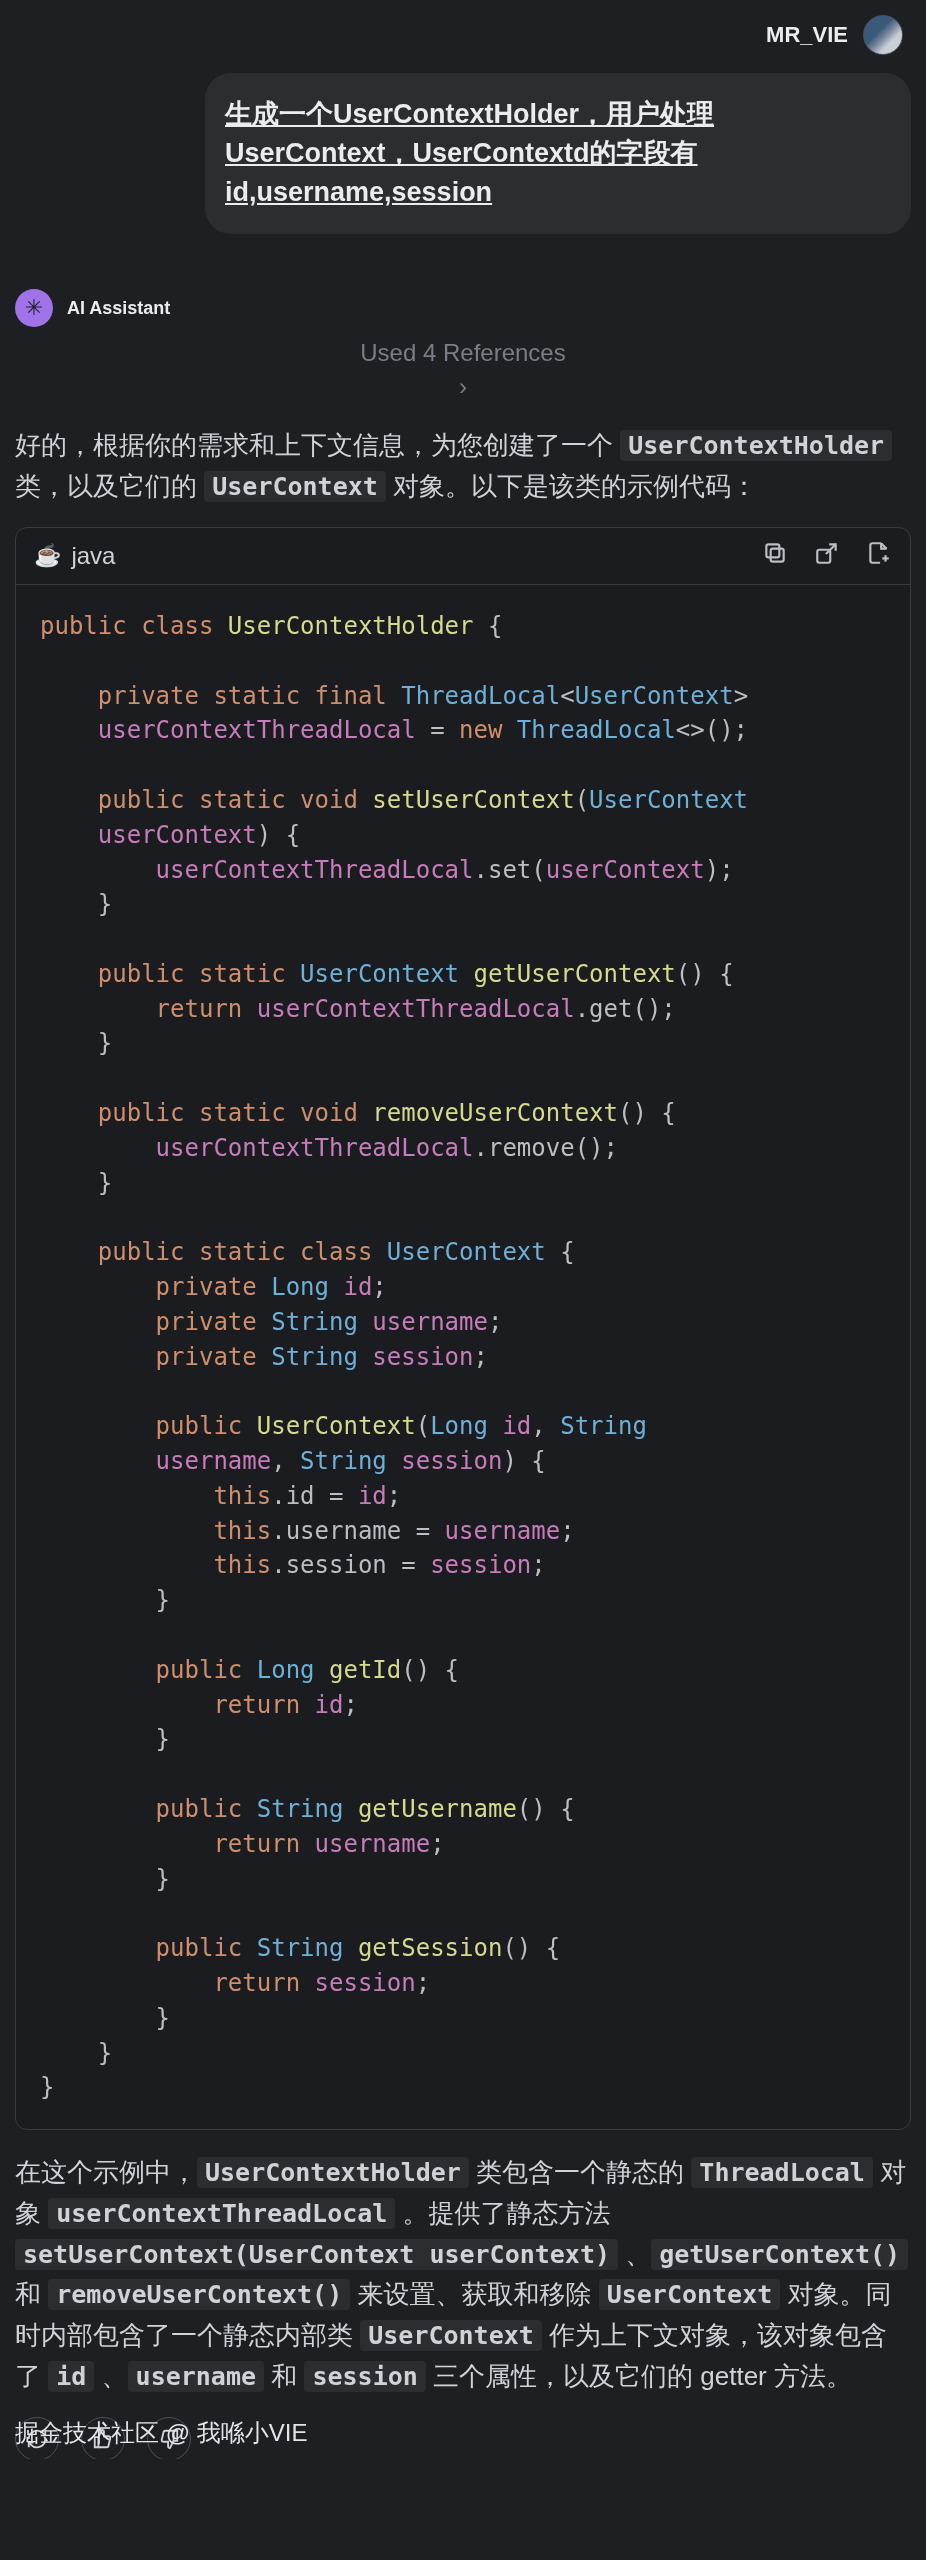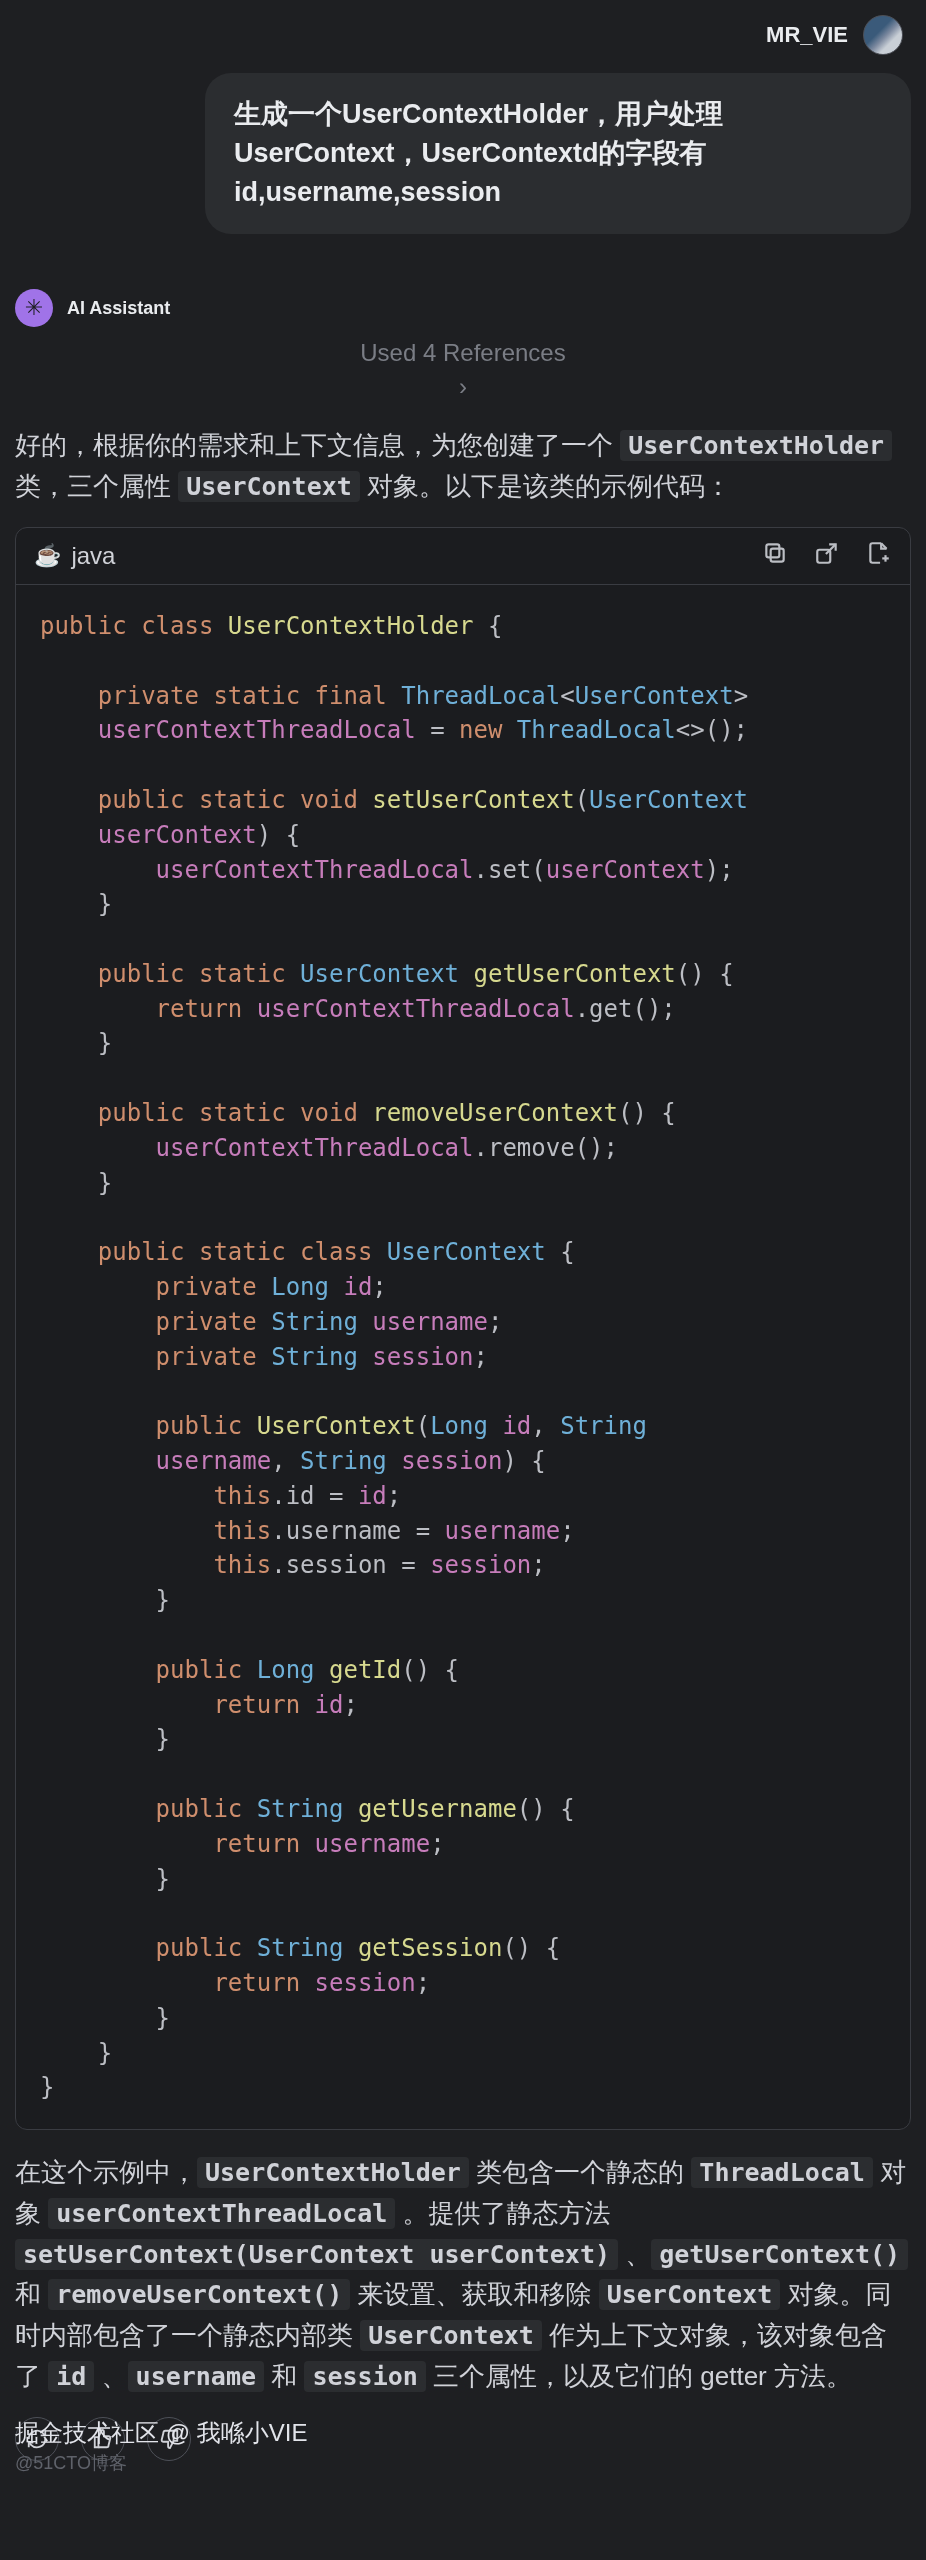--- a/index.html
+++ b/index.html
@@ -21,26 +21,27 @@
   .avatar {
     width: 40px; height: 40px; border-radius: 50%;
     background: linear-gradient(135deg,#3a5a7a 40%,#7d8aa0 55%,#c9cfd6 70%);
     border: 1px solid #4d5058;
   }
 
   
   .prompt-bubble {
     background: #2b2d30;
     border-radius: 26px;
-    padding: 22px 29px;
+    padding: 22px 20px;
     margin: 0 0 55px 190px;
     color: #eaecef;
     font-weight: 700;
     font-size: 27px;
     line-height: 1.45;
+    text-decoration: underline;
   }
 
   
   .assistant-header { display:flex; align-items:center; gap:14px; margin-bottom:12px; }
   .assistant-icon {
     width: 38px; height: 38px; border-radius: 50%;
     background: #a073e8; display:flex; align-items:center; justify-content:center;
     color:#1e1f22; font-size:22px;
   }
   .assistant-title { color:#eaecef; font-weight:700; font-size:18px; }
@@ -115,21 +116,21 @@
 </div>
 
 <div class="refs">
   <span>Used 4 References</span>
   <span>›</span>
 </div>
 
 <p class="reply-text">
   <span>好的，根据你的需求和上下文信息，为您创建了一个</span>
   <span class="inline-code">UserContextHolder</span>
-  <span> 类，三个属性 </span>
+  <span> 类，以及它们的 </span>
   <span class="inline-code">UserContext</span>
   <span> 对象。以下是该类的示例代码：</span>
 </p>
 
 <div class="code-block">
   <div class="code-block-header">
     <div class="lang">
       <span class="lang-icon">☕</span>
       <span>java</span>
     </div>
@@ -225,14 +226,13 @@
   <button class="round-btn">
     <svg viewBox="0 0 24 24" fill="none" stroke="currentColor" stroke-width="2">
         <path d="M17 14V3h4v11h-4z"></path>
         <path d="M17 14l-4 8a2 2 0 0 1-2-2v-5H6a2 2 0 0 1-2-2l2-8a2 2 0 0 1 2-2h9"></path>
       </svg>
   </button>
 </div>
 
 <div class="watermark-row">
   <span class="wm1">掘金技术社区 @ 我喺小VIE</span>
-  <span class="wm2">@51CTO博客</span>
 </div>
 
 </body></html>

